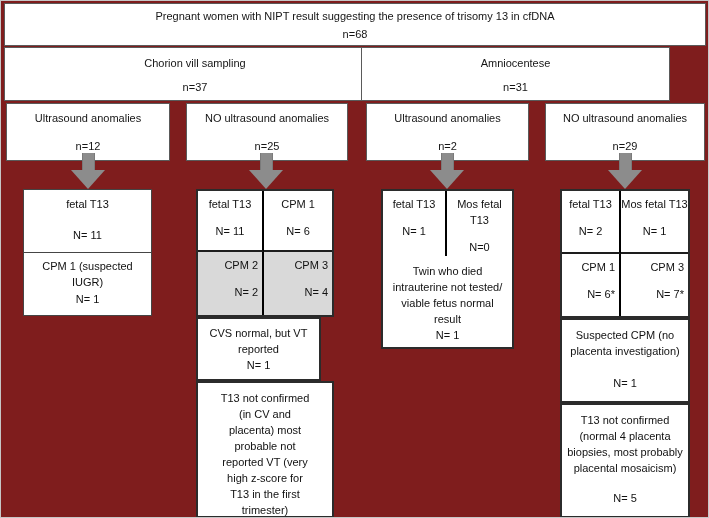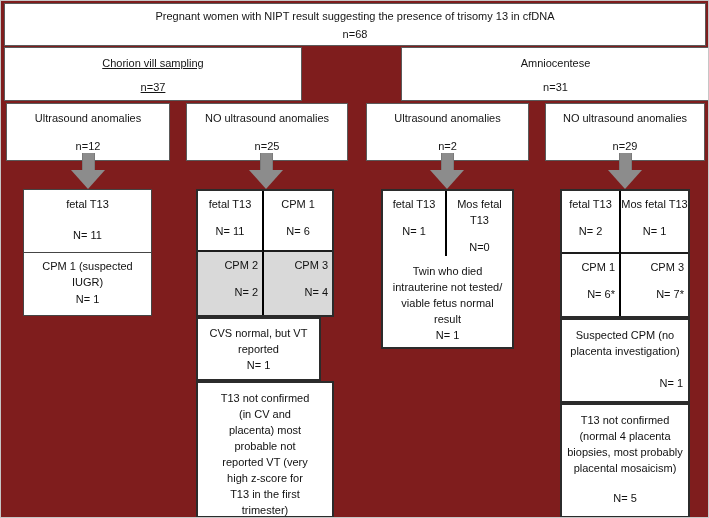--- a/index.html
+++ b/index.html
@@ -27,22 +27,22 @@
     font-size: 11px;
     line-height: 1.45;
     color: #151515;
   }
   .box .lbl { width: 100%; }
   .box .nv  { width: 100%; }
 
   
   #root-box   { left: 3px;   top: 2px;   width: 702px; height: 43px; padding: 5px 8px 2px; }
   
-  #branch-0   { left: 3px;   top: 46px;  width: 298px; height: 54px; padding: 8px 8px 4px; text-decoration: underline; }
-  #branch-1   { left: 360px; top: 46px;  width: 309px; height: 54px; padding: 8px 8px 4px; margin-left: 40px; }
+  #branch-0   { left: 3px;   top: 46px;  width: 382px; height: 54px; padding: 8px 8px 4px; }
+  #branch-1   { left: 360px; top: 46px;  width: 309px; height: 54px; padding: 8px 8px 4px; }
   
   #subgroup-0 { left: 5px;   top: 102px; width: 164px; height: 58px; padding: 7px 6px 5px; }
   #subgroup-1 { left: 185px; top: 102px; width: 162px; height: 58px; padding: 7px 6px 5px; }
   #subgroup-2 { left: 365px; top: 102px; width: 163px; height: 58px; padding: 7px 6px 5px; }
   #subgroup-3 { left: 544px; top: 102px; width: 160px; height: 58px; padding: 7px 6px 5px; }
 
   
   .arrow { position: absolute; width: 34px; height: 36px; z-index: 3; }
   .arrow .stem { width: 13px; height: 17px; margin: 0 auto; background: #8c8c8c; border-left:1px solid #7a7a7a; border-right:1px solid #7a7a7a; }
   .arrow .head { width: 0; height: 0; margin: 0 auto;
@@ -94,21 +94,21 @@
     text-align: center;
     font-size: 11px;
     line-height: 1.45;
     z-index: 1;
   }
   #col1-box-0 { left: 22px;  top: 188px; width: 129px; height: 64px;  padding: 7px 4px 8px;  border-width: 1px; border-color:#454545; }
   #col1-box-1 { left: 22px;  top: 251px; width: 129px; height: 64px;  padding: 6px 4px 7px;  border-width: 1px; border-color:#454545; }
   #col2-box-0 { left: 195px; top: 316px; width: 125px; height: 64px;  padding: 7px 4px 8px; }
   #col2-box-1 { left: 195px; top: 380px; width: 138px; height: 137px; padding: 8px 21px 9px; }
   #col3-box-0 { left: 380px; top: 253px; width: 133px; height: 95px;  padding: 8px 5px 9px; }
-  #col4-box-0 { left: 559px; top: 317px; width: 130px; height: 85px;  padding: 8px 5px 9px; align-items: flex-end; }
+  #col4-box-0 { left: 559px; top: 317px; width: 130px; height: 85px;  padding: 8px 5px 9px; }
   #col4-box-1 { left: 559px; top: 402px; width: 130px; height: 115px; padding: 8px 5px 9px; }
 </style>
 </head>
 <body>
 
 <div id="figure">
 
   <div class="box" id="root-box">
     <div class="lbl">Pregnant women with NIPT result suggesting the presence of trisomy 13 in cfDNA</div>
     <div class="nv">n=68</div>

